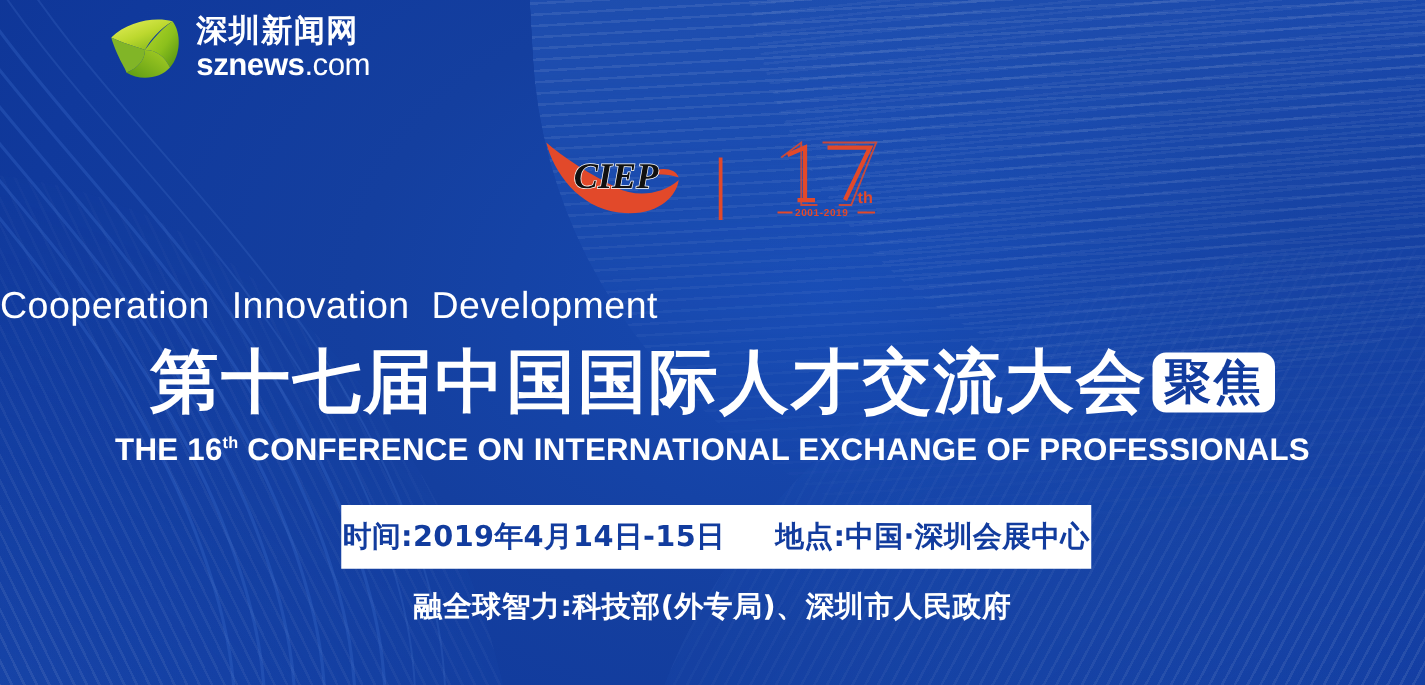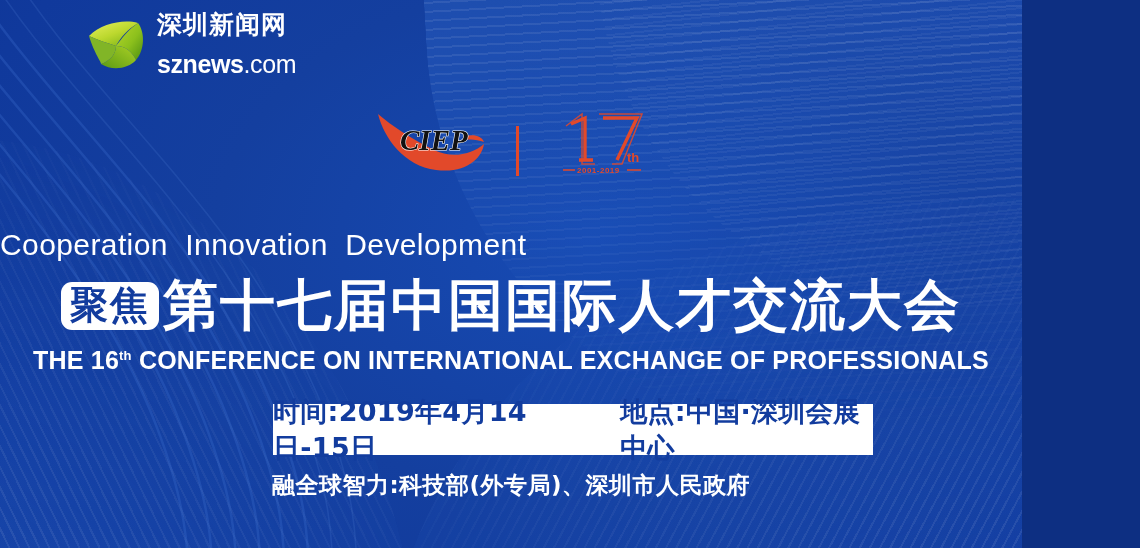--- a/index.html
+++ b/index.html
@@ -2,21 +2,21 @@
 <html><head>
 <meta charset="utf-8">
 <style>
   html, body {
     margin: 0;
     padding: 0;
     background: #0d2f82;
   }
   #banner {
     position: relative;
-    width: 1022px;
+    width: 1140px;
     height: 548px;
     overflow: hidden;
     background: #4d7c0f;
     font-family: "Liberation Sans", "DejaVu Sans", sans-serif;
     -webkit-font-smoothing: antialiased;
   }
 
   
   .bg-layer { position: absolute; inset: 0; pointer-events: none; }
 
@@ -105,21 +105,21 @@
   .leaf { width: 58px; height: 52px; flex: 0 0 auto; }
   .sz-words { display: flex; flex-direction: column; line-height: 1; }
   .sz-cn {
     color: #ffffff;
     font-size: 25px;
     font-weight: bold;
     letter-spacing: 1px;
     font-family: "DejaVu Sans", "Liberation Sans", sans-serif;
   }
   .sz-en {
-    margin-top: 15px;
+    margin-top: 3px;
     font-size: 25px;
     font-weight: bold;
     letter-spacing: -0.4px;
     color: #ffffff;
   }
   .sz-en .dotcom { font-weight: normal; }
 
   
   #emblem {
     position: absolute;
@@ -197,21 +197,21 @@
     left: 273px; top: 404px;
     width: 600px; height: 51px;
     background: #ffffff;
     display: flex;
     align-items: center;
     justify-content: center;
     gap: 40px;
   }
   .info-text {
     color: #123c9e;
-    font-size: 27px;
+    font-size: 23px;
     font-weight: bold;
     letter-spacing: 0.3px;
     font-family: "DejaVu Sans", "Liberation Sans", sans-serif;
   }
 
   
   #organizer {
     position: absolute; left: 0; right: 0; top: 470px;
     text-align: center;
     color: #ffffff;
@@ -294,22 +294,22 @@
       </g>
       <text x="78" y="54" font-family="Liberation Sans, DejaVu Sans, sans-serif" font-size="13" font-weight="bold" fill="#e2492a">th</text>
       <text x="28" y="65" font-family="Liberation Sans, DejaVu Sans, sans-serif" font-size="8" font-weight="bold" fill="#e2492a" letter-spacing="0.5">2001-2019</text>
       <path d="M14 62 L 26 62 M 78 62 L 92 62" stroke="#e2492a" stroke-width="1.6"></path>
     </svg>
   </div>
 
   <div id="slogan-en">Cooperation  Innovation  Development</div>
 
   <div id="headline">
+    <span id="headline-main">第十七届中国国际人才交流大会</span>
     <span id="focus-badge">聚焦</span>
-    <span id="headline-main">第十七届中国国际人才交流大会</span>
   </div>
   <div id="headline-en"><span>THE 16</span><sup>th</sup><span> CONFERENCE ON INTERNATIONAL EXCHANGE OF PROFESSIONALS</span></div>
 
   <div id="info-box">
     <span class="info-text">时间:2019年4月14日-15日</span>
     <span class="info-text">地点:中国·深圳会展中心</span>
   </div>
 
   <div id="organizer">融全球智力:科技部(外专局)、深圳市人民政府</div>
 

